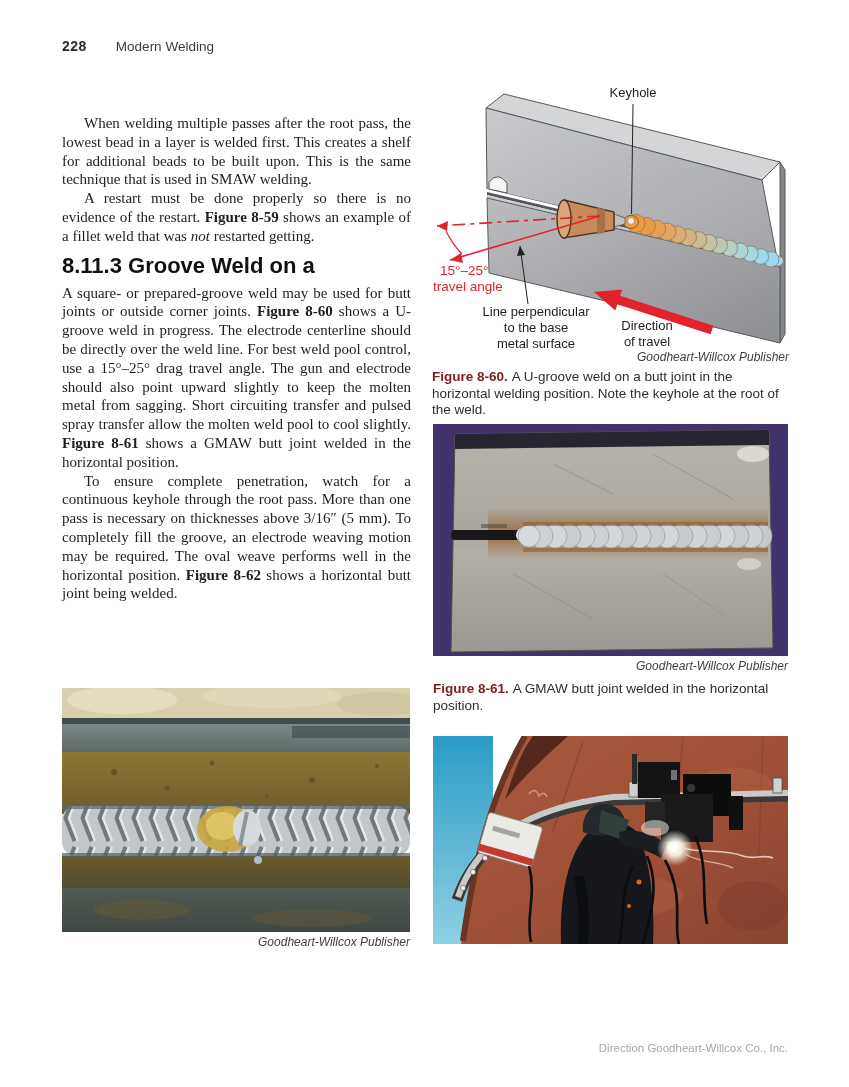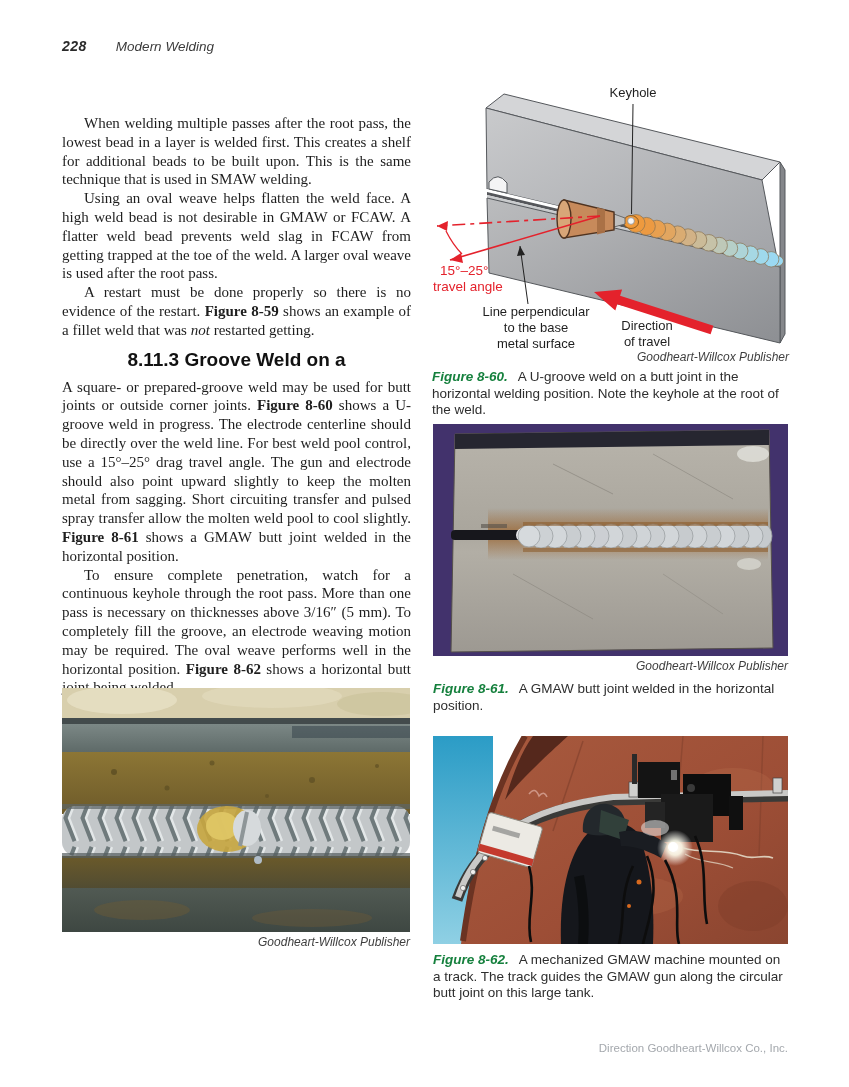--- a/index.html
+++ b/index.html
@@ -1,52 +1,51 @@
 <!DOCTYPE html>
 <html><head>
 <meta charset="utf-8">
 <style>
   html,body{margin:0;padding:0;background:#fff;}
   .page{position:relative;width:849px;height:1087px;background:#fff;overflow:hidden;
         font-family:"Liberation Sans",sans-serif;color:#1f1f1f;}
   
-  .runhead{position:absolute;left:62px;top:38px;font-size:13.5px;color:#2a2a2a;font-style:italic;}
+  .runhead{position:absolute;left:62px;top:38px;font-size:13.5px;color:#2a2a2a;}
   .runhead .pagenum{font-weight:bold;font-size:14px;letter-spacing:.5px;}
   .runhead .booktitle{margin-left:29px;color:#3c3c3c;}
   
   .coltext{position:absolute;left:62px;top:74px;width:349px;
            font-family:"Liberation Serif",serif;font-size:15px;line-height:18.8px;
            text-align:justify;color:#1e1e1e;margin-top:40px;}
   .coltext p{margin:0;}
   .coltext p.indent{text-indent:22px;}
   .seg-b{font-weight:bold;}
   .seg-i{font-style:italic;}
-  h2.section{font-family:"Liberation Sans",sans-serif;font-weight:bold;font-size:19px;
-             line-height:22px;color:#111;margin:9px 0 7px 0;text-align:center;}
+  h2.section{font-family:"Liberation Sans",sans-serif;font-weight:bold;font-size:22px;
+             line-height:22px;color:#111;margin:9px 0 7px 0;text-align:left;}
   
   .figblock{position:absolute;}
   .credit{font-size:12px;font-style:italic;color:#3e3e3e;text-align:right;margin-top:3px;}
   .caption{font-size:13.5px;line-height:16.5px;color:#2e2e2e;margin-top:8px;text-align:left;}
-  .figlabel{font-weight:bold;color:#15803d;margin-right:10px;font-style:italic;}
+  .figlabel{font-weight:bold;color:#7f1d1d;margin-right:4px;}
   .photo{display:block;}
   .copyright{position:absolute;right:61px;top:1042px;font-size:11.5px;color:#a4a8ad;}
   svg text{font-family:"Liberation Sans",sans-serif;}
 </style>
 </head>
 <body>
 
 <div class="page">
 
   <div class="runhead">
     <span class="pagenum">228</span><span class="booktitle">Modern Welding</span>
   </div>
 
   <div class="coltext">
     <p class="indent"><span>When welding multiple passes after the root pass, the lowest bead in a layer is welded first. This creates a shelf for additional beads to be built upon. This is the same technique that is used in SMAW welding.</span></p>
-    <p class="indent"><span>Using an oval weave helps flatten the weld face. A high weld bead is not desirable in GMAW or FCAW. A flatter weld bead prevents weld slag in FCAW from getting trapped at the toe of the weld. A larger oval weave is used after the root pass.</span></p>
     <p class="indent"><span>A restart must be done properly so there is no evidence of the restart. </span><span class="seg-b">Figure 8-59</span><span> shows an example of a fillet weld that was </span><span class="seg-i">not</span><span> restarted getting.</span></p>
     <h2 class="section"><span>8.11.3 Groove Weld on a</span><br></h2>
     <p><span>A square- or prepared-groove weld may be used for butt joints or outside corner joints. </span><span class="seg-b">Figure 8-60</span><span> shows a U-groove weld in progress. The electrode centerline should be directly over the weld line. For best weld pool control, use a 15°–25° drag travel angle. The gun and electrode should also point upward slightly to keep the molten metal from sagging. Short circuiting transfer and pulsed spray transfer allow the molten weld pool to cool slightly. </span><span class="seg-b">Figure 8-61</span><span> shows a GMAW butt joint welded in the horizontal position.</span></p>
     <p class="indent"><span>To ensure complete penetration, watch for a continuous keyhole through the root pass. More than one pass is necessary on thicknesses above 3/16″ (5 mm). To completely fill the groove, an electrode weaving motion may be required. The oval weave performs well in the horizontal position. </span><span class="seg-b">Figure 8-62</span><span> shows a horizontal butt joint being welded.</span></p>
   </div>
 
   <div class="figblock" style="left:62px;top:688px;width:348px;">
     <svg class="photo" width="348" height="244" viewBox="0 0 348 244" role="img">
       <defs>
         <linearGradient id="f59steel" x1="0" y1="0" x2="0" y2="1">
@@ -312,18 +311,17 @@
       <ellipse cx="222" cy="92" rx="14" ry="8" fill="#e8e8e8" opacity=".55"></ellipse>
 
       <g stroke="#0d0d0d" stroke-width="2.6" fill="none">
         <path d="M214,120 C228,152 216,182 210,208"></path>
         <path d="M232,124 C252,160 240,190 246,208"></path>
         <path d="M200,130 C186,160 192,186 186,208"></path>
         <path d="M96,130 C104,158 92,182 98,206"></path>
         <path d="M262,100 C276,130 268,160 274,188"></path>
       </g>
     </svg>
-    <p class="caption"><span class="figlabel">Figure 8-62.</span><span>A mechanized GMAW machine mounted on a track. The track guides the GMAW gun along the circular butt joint on this large tank.</span></p>
   </div>
 
   <div class="copyright">Direction Goodheart-Willcox Co., Inc.</div>
 
 </div>
 
 </body></html>

